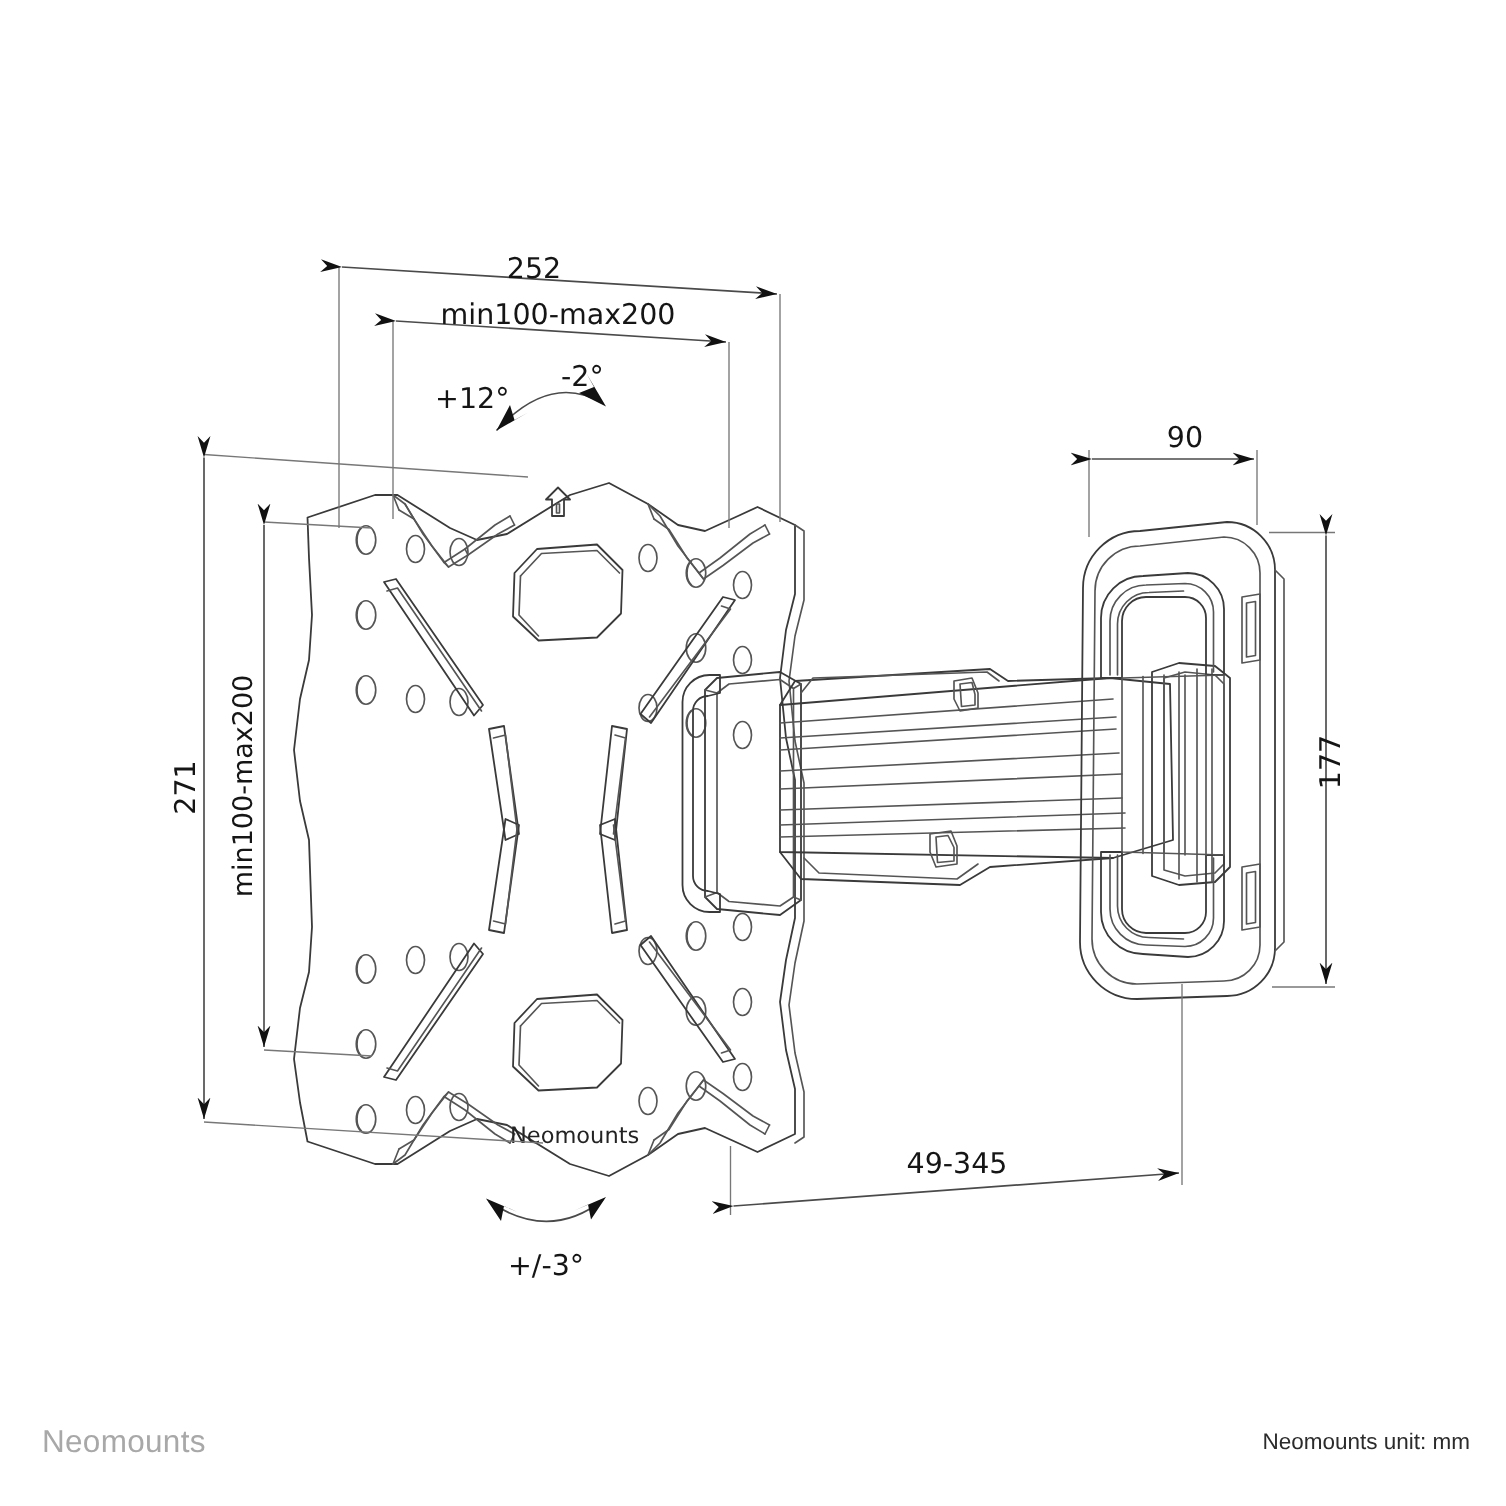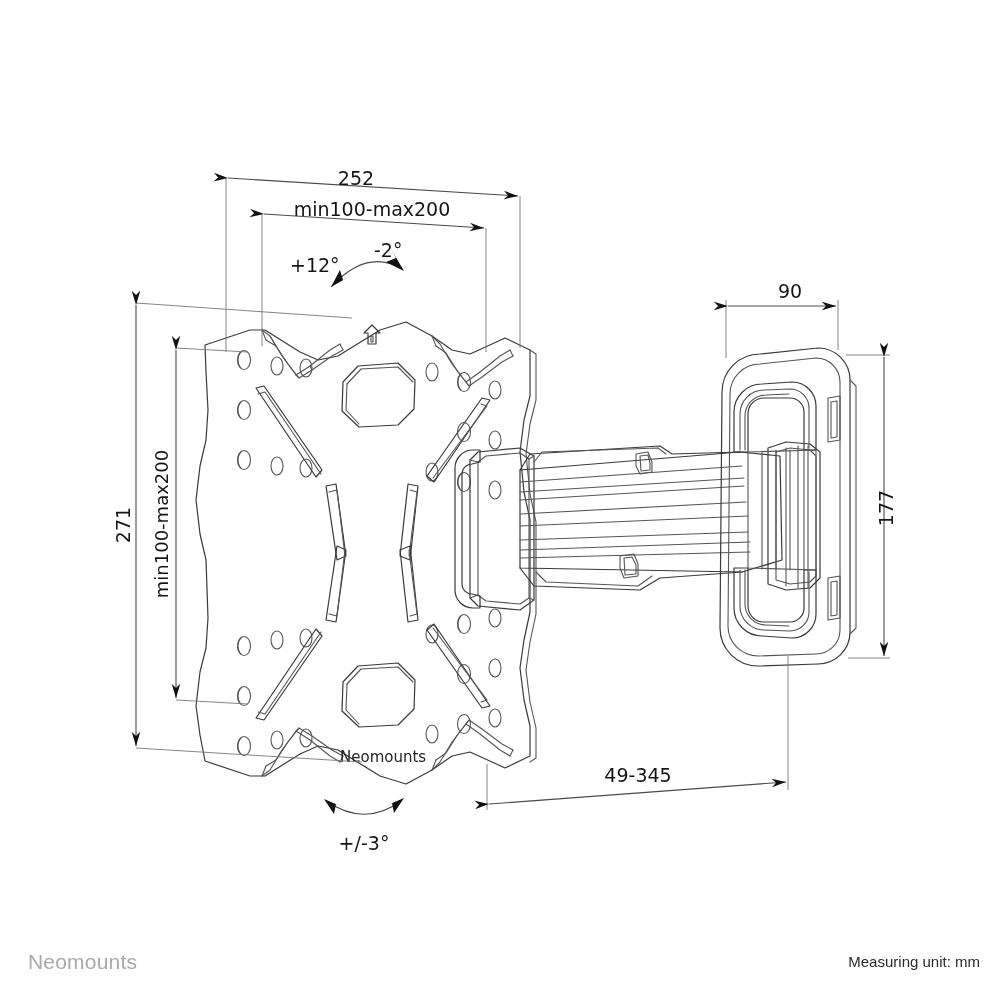--- a/index.html
+++ b/index.html
@@ -448,16 +448,16 @@
       <line class="extline" x1="487" y1="764" x2="487" y2="810"></line>
       <line class="extline" x1="788" y1="656" x2="788" y2="790"></line>
       <line class="dimline" x1="489" y1="804" x2="786" y2="782" marker-start="url(#ahL)" marker-end="url(#ahR)"></line>
       <text class="dim" x="638" y="782" text-anchor="middle">49-345</text>
     </g>
 
   </svg>
 
   <div class="footer">
     <div class="brand">Neomounts</div>
-    <div class="unit">Measuring unit: mm</div>
+    <div class="unit">Neomounts unit: mm</div>
   </div>
 
 </div>
 
 </body></html>

